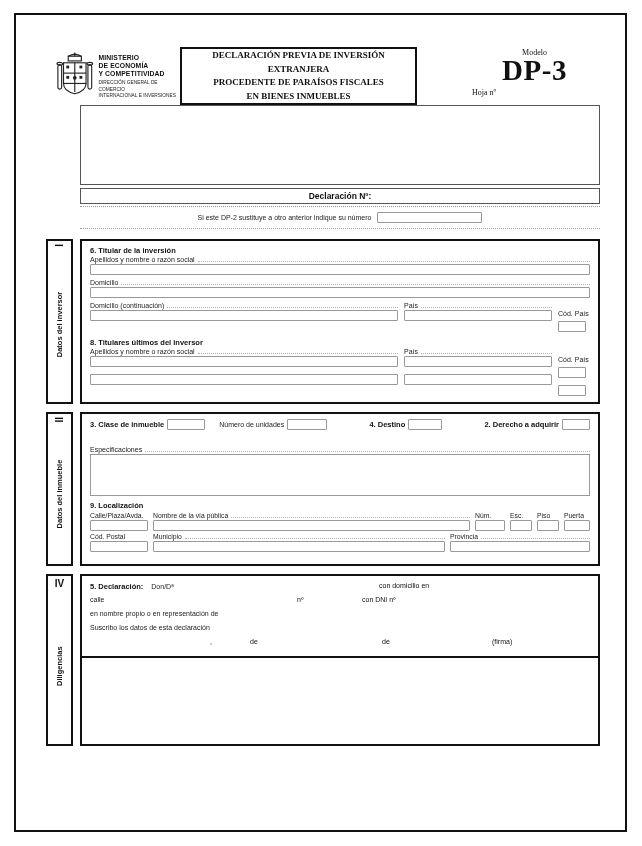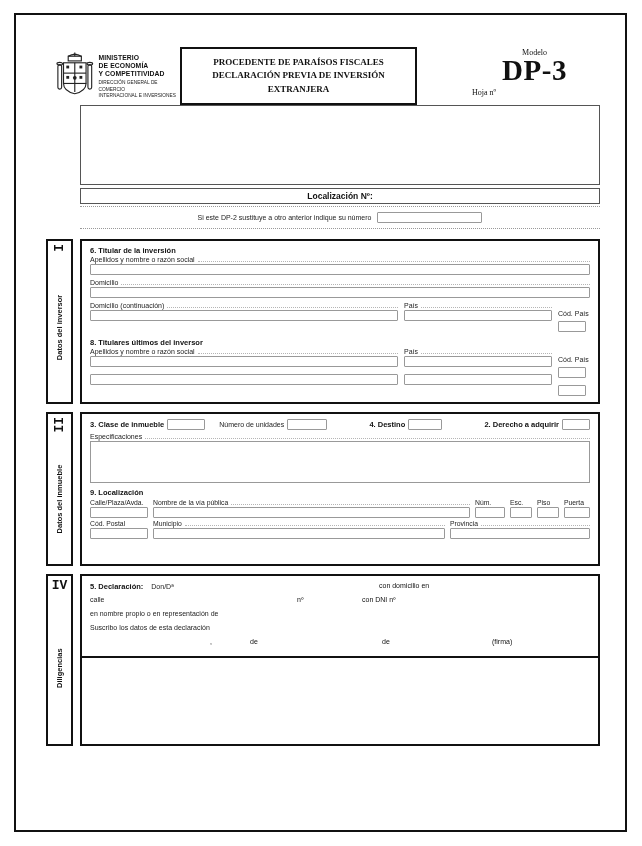--- a/index.html
+++ b/index.html
@@ -38,39 +38,39 @@
   .lblrow { display:flex; align-items:baseline; }
   .leader { flex:1; height:6px; border-bottom:1px dotted #b5b5b5; margin-left:3px; }
   .ib { display:block; width:100%; height:11px; border:1px solid #999; border-radius:1px;
         background:#fff; padding:0 2px; font-size:7px; font-family:inherit; color:#111; }
   .ib-i { display:inline-block; vertical-align:middle; width:auto; }
 
   
   .section { display:flex; gap:7px; margin-top:8px; }
   .section.first { margin-top:10px; }
   .side { width:27px; flex:0 0 27px; border:2px solid #111; display:flex; flex-direction:column; align-items:center; }
-  .numeral { font-family:Liberation Mono, monospace; font-weight:bold; font-size:13px; padding-top:2px; }
+  .numeral { font-family:Liberation Sans, sans-serif; font-weight:bold; font-size:10px; padding-top:2px; }
   .numeral.rot { writing-mode:vertical-rl; transform:rotate(180deg); padding-top:0; margin-top:3px; }
   .vlabel { flex:1; display:flex; align-items:center; justify-content:center;
             writing-mode:vertical-rl; transform:rotate(180deg);
             font-weight:bold; font-size:7.5px; white-space:nowrap; }
   .vlabel.small { font-size:5.5px; }
   .main { flex:1; border:2px solid #111; padding:5px 8px 6px; position:relative; }
 
   .row3 { display:flex; gap:6px; margin-top:3px; }
   .cgrow { flex:1; }
   .cpais { width:148px; flex:0 0 148px; }
   .ccod  { width:32px;  flex:0 0 32px; }
   .ccod .lbl { white-space:nowrap; display:inline-block; }
   .stack .ib { margin-top:7px; }
   .stack .ib:first-of-type { margin-top:1px; }
   .mt1{margin-top:1px}.mt4{margin-top:4px}.mt6{margin-top:6px}
 
   
-  .r1 { display:flex; align-items:center; margin-bottom:3px; }
+  .r1 { display:flex; align-items:center; margin-bottom:16px; }
   .g  { display:flex; align-items:center; }
   .g .ib { margin-left:3px; }
   .espec-box { width:100%; height:42px; border:1px solid #999; resize:none; background:#fff;
                font-family:inherit; font-size:7px; padding:2px; display:block; margin:1px 0 5px; }
   .locrow { display:flex; gap:5px; margin-top:2px; }
   .c { display:flex; flex-direction:column; }
   .c .ib { margin-top:1px; }
   .w58{width:58px;flex:0 0 58px}.w30{width:30px;flex:0 0 30px}.w22{width:22px;flex:0 0 22px}
   .w26{width:26px;flex:0 0 26px}.w140{width:140px;flex:0 0 140px}
   .c .lbl { font-size:6.8px; white-space:nowrap; }
@@ -123,32 +123,33 @@
             <span class="min-line">MINISTERIO</span>
             <span class="min-line">DE ECONOMÍA</span>
             <span class="min-line">Y COMPETITIVIDAD</span>
             <div class="min-sub">
               <span>DIRECCIÓN GENERAL DE COMERCIO</span>
               <span>INTERNACIONAL E INVERSIONES</span>
             </div>
           </div>
         </div>
         <div class="title-box">
+          <div>DECLARACIÓN PREVIA DE INVERSIÓN EXTRANJERA</div>
           <div>PROCEDENTE DE PARAÍSOS FISCALES</div>
-          <div>DECLARACIÓN PREVIA DE INVERSIÓN EXTRANJERA</div>
+          <div>EN BIENES INMUEBLES</div>
         </div>
         <div class="modelo-block">
           <div class="modelo-label">Modelo</div>
           <div class="modelo-code">DP-3</div>
           <div class="hoja">Hoja nº</div>
         </div>
       </div>
 
       <div class="addr-box"></div>
-      <div class="decl-bar">Localización Nº:</div>
+      <div class="decl-bar">Declaración Nº:</div>
       <div class="subst-row">
         <span class="lbl">Si este DP-2 sustituye a otro anterior indique su número</span>
         <input class="ib ib-i" style="width: 105px;">
       </div>
 
       <div class="section first" style="min-height:144px">
         <div class="side">
           <div class="numeral rot">I</div>
           <div class="vlabel">Datos del inversor</div>
         </div>

